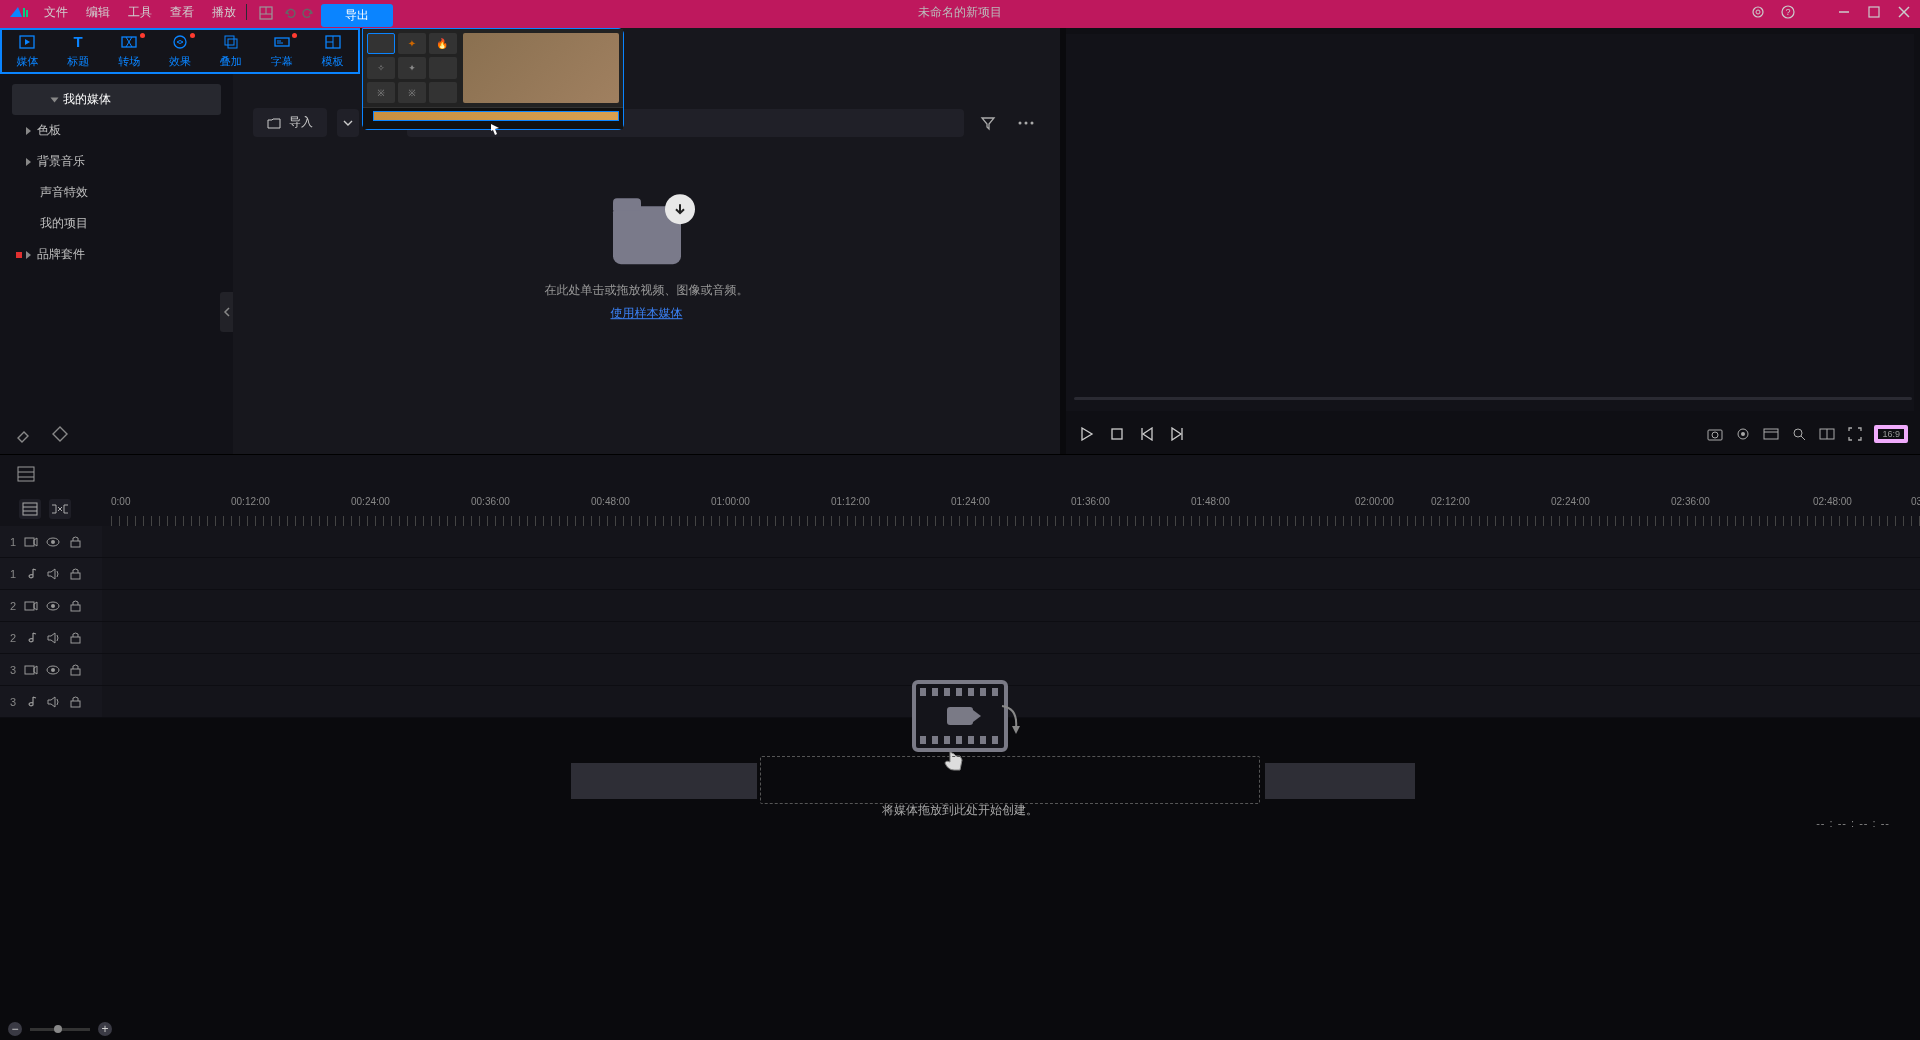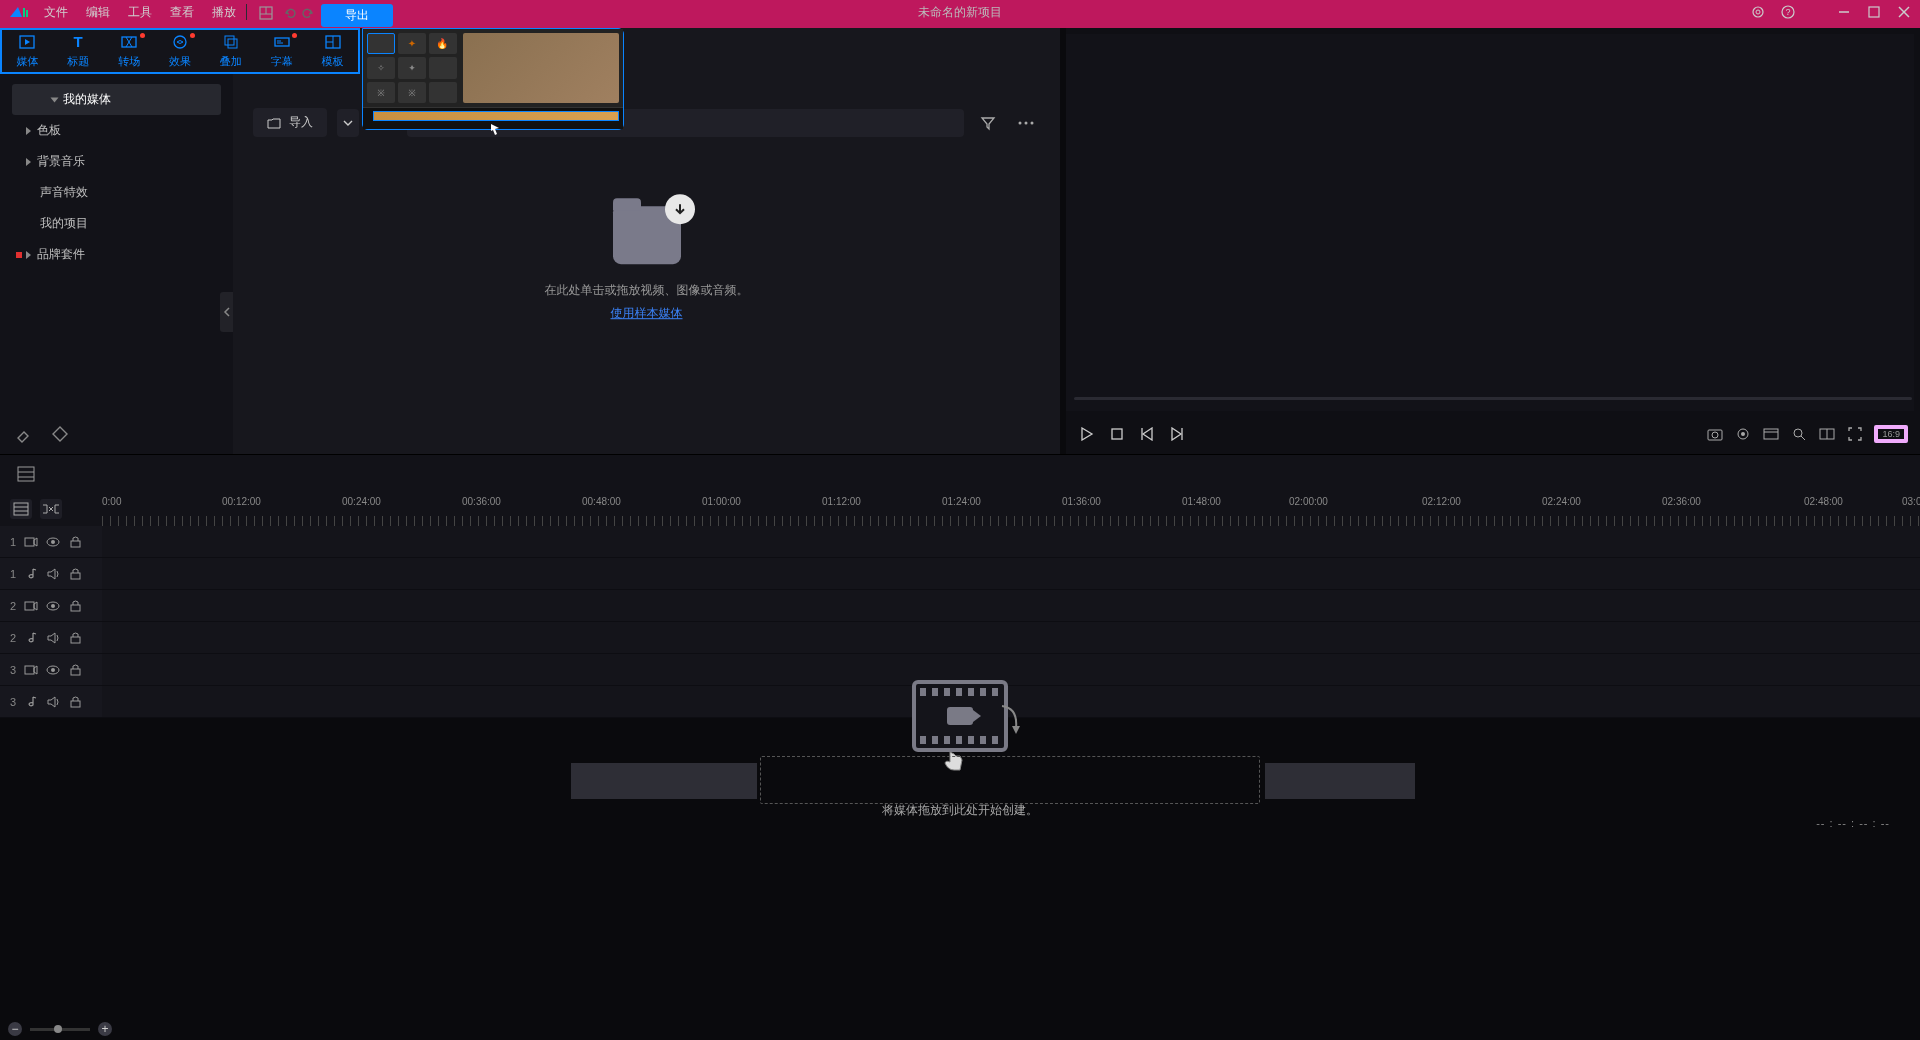--- a/index.html
+++ b/index.html
@@ -79,21 +79,21 @@
 .pv-btns { display:flex; gap:12px; align-items:center; }
 .pv-btn { width:18px; height:18px; color:#ccc; display:flex; align-items:center; justify-content:center; }
 .pv-right { margin-left:auto; display:flex; gap:10px; align-items:center; }
 .asp-badge { border:4px solid #f0abfc; padding:0 4px; font-size:9px; color:#999; border-radius:2px; }
 
 
 .tl-toolbar { height:38px; background:#121218; border-top:1px solid #000; display:flex; align-items:center; padding:0 14px; gap:12px; }
 .tl-tool { width:24px; height:24px; color:#888; display:flex; align-items:center; justify-content:center; }
 
 
-.ruler-row { height:34px; background:#121218; display:flex; }
+.ruler-row { height:34px; background:#121218; display:flex;padding-left:9px; }
 .ruler-left { width:102px; display:flex; align-items:center; gap:8px; padding:0 10px; }
 .rl-ic { width:22px; height:20px; background:#1e1e26; border-radius:3px; display:flex; align-items:center; justify-content:center; color:#aaa; }
 .ruler { flex:1; position:relative; color:#888; font-size:10px; }
 .ruler-mark { position:absolute; top:4px; }
 .ruler-ticks { position:absolute; bottom:0; left:0; right:0; height:10px; background-image: repeating-linear-gradient(90deg, #444 0, #444 1px, transparent 1px, transparent 8px); }
 
 
 .tracks { background:#14141a; }
 .track { height:32px; display:flex; border-bottom:1px solid #0d0d12; }
 .track-head { width:102px; background:#17171e; display:flex; align-items:center; gap:8px; padding:0 10px; color:#888; font-size:11px; }
@@ -498,21 +498,21 @@
   <span class="ruler-mark" style="left: 0px;">0:00</span>
       <span class="ruler-mark" style="left: 120px;">00:12:00</span>
       <span class="ruler-mark" style="left: 240px;">00:24:00</span>
       <span class="ruler-mark" style="left: 360px;">00:36:00</span>
       <span class="ruler-mark" style="left: 480px;">00:48:00</span>
       <span class="ruler-mark" style="left: 600px;">01:00:00</span>
       <span class="ruler-mark" style="left: 720px;">01:12:00</span>
       <span class="ruler-mark" style="left: 840px;">01:24:00</span>
       <span class="ruler-mark" style="left: 960px;">01:36:00</span>
       <span class="ruler-mark" style="left: 1080px;">01:48:00</span>
-      <span class="ruler-mark" style="left: 1187px;">02:00:00</span>
+      <span class="ruler-mark" style="left: 1244px;">02:00:00</span>
       <span class="ruler-mark" style="left: 1320px;">02:12:00</span>
       <span class="ruler-mark" style="left: 1440px;">02:24:00</span>
       <span class="ruler-mark" style="left: 1560px;">02:36:00</span>
       <span class="ruler-mark" style="left: 1680px; margin-left: 22px;">02:48:00</span>
       <span class="ruler-mark" style="left: 1800px;">03:00</span>
     </div>
 </div>
 
 <div class="tracks" id="tracks">
     <div class="track">

